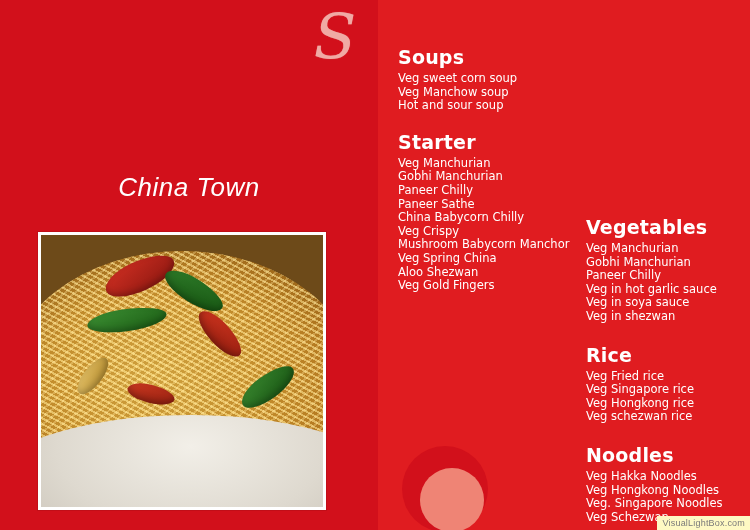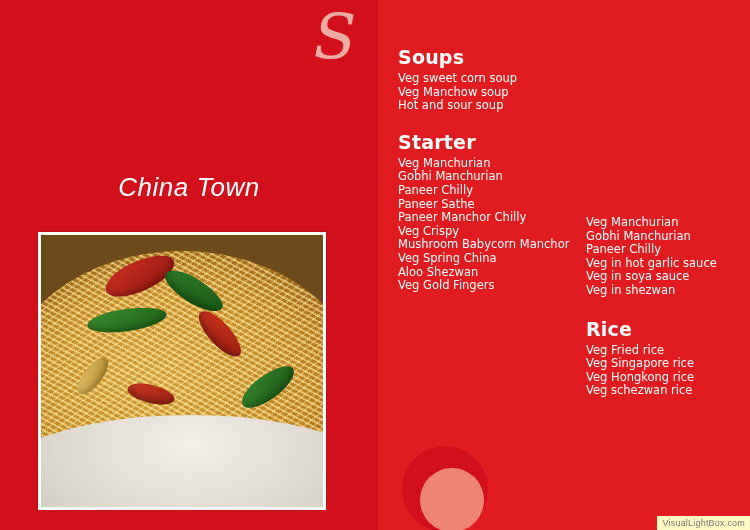--- a/index.html
+++ b/index.html
@@ -207,49 +207,59 @@
       </ul>
     </div>
 
     <div class="section sp-starter">
       <div class="section-title">Starter</div>
       <ul class="items">
         <li>Veg Manchurian</li>
         <li>Gobhi Manchurian</li>
         <li>Paneer Chilly</li>
         <li>Paneer Sathe</li>
-        <li>Paneer Manchor Chilly</li>
+        <li>China Babycorn Chilly</li>
         <li>Veg Crispy</li>
         <li>Mushroom Babycorn Manchor</li>
         <li>Veg Spring China</li>
         <li>Aloo Shezwan</li>
         <li>Veg Gold Fingers</li>
       </ul>
     </div>
   </div>
 
   <div class="col col-b">
     <div class="section sp-veg">
+      <div class="section-title">Vegetables</div>
       <ul class="items">
         <li>Veg Manchurian</li>
         <li>Gobhi Manchurian</li>
         <li>Paneer Chilly</li>
         <li>Veg in hot garlic sauce</li>
         <li>Veg in soya sauce</li>
         <li>Veg in shezwan</li>
       </ul>
     </div>
 
     <div class="section sp-rice">
       <div class="section-title">Rice</div>
       <ul class="items">
         <li>Veg Fried rice</li>
         <li>Veg Singapore rice</li>
         <li>Veg Hongkong rice</li>
         <li>Veg schezwan rice</li>
       </ul>
     </div>
 
+    <div class="section">
+      <div class="section-title">Noodles</div>
+      <ul class="items">
+        <li>Veg Hakka Noodles</li>
+        <li>Veg Hongkong Noodles</li>
+        <li>Veg. Singapore Noodles</li>
+        <li>Veg Schezwan</li>
+      </ul>
+    </div>
   </div>
 
   <div class="watermark">VisualLightBox.com</div>
 
 </div>
 
 </body></html>

